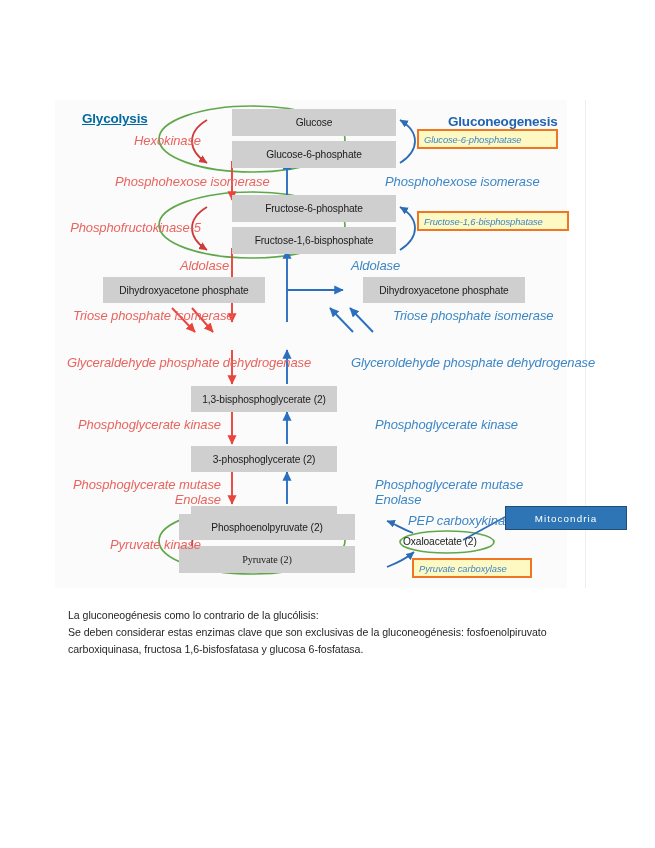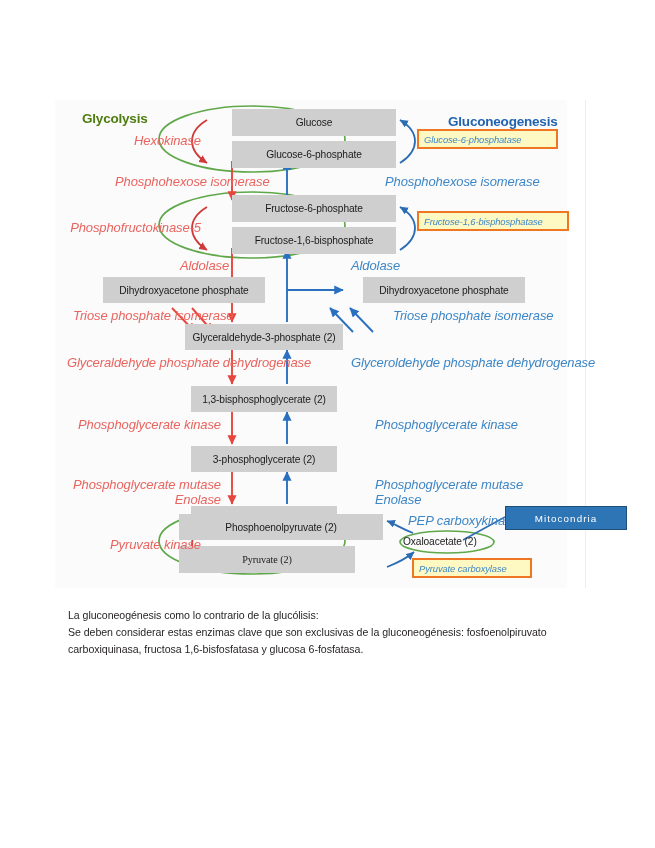--- a/index.html
+++ b/index.html
@@ -24,21 +24,21 @@
 
   
   .enz{position:absolute;font-style:italic;font-size:13px;white-space:nowrap;
        letter-spacing:-0.1px;}
   .enz.red{color:#e8645f;}
   .enz.blue{color:#3d86c6;}
   .enz.r{text-align:right;}
 
   
   .title{position:absolute;font-weight:bold;white-space:nowrap;}
-  #t-glyco{color:#4d7c0f;font-size:13.5px;left:27px;top:11px;letter-spacing:-0.2px;}
+  #t-glyco{color:#0369a1;font-size:13.5px;left:27px;top:11px;letter-spacing:-0.2px;text-decoration:underline;}
   #t-gluco{color:#1f63b0;font-size:13.5px;left:393px;top:14px;letter-spacing:-0.2px;}
 
   
   .obox{position:absolute;border:2.4px solid #ef7622;background:#fef9c3;
         display:flex;align-items:center;padding:0 5px;box-sizing:border-box;}
   .obox span{font-style:italic;font-size:9.4px;color:#3d86c6;white-space:nowrap;
              letter-spacing:-0.1px;}
 
   
   #mito{position:absolute;background:#2e75b6;border:1.4px solid #1f4e79;
@@ -135,29 +135,28 @@
     <div class="mbox" style="left:177px;top:41px;width:164px;height:27px;">Glucose-6-phosphate</div>
 
     <div class="mbox" style="left:177px;top:95px;width:164px;height:27px;">Fructose-6-phosphate</div>
 
     <div class="mbox" style="left:177px;top:127px;width:164px;height:27px;">Fructose-1,6-bisphosphate</div>
 
     <div class="mbox" style="left:48px;top:177px;width:162px;height:26px;">Dihydroxyacetone phosphate</div>
 
     <div class="mbox" style="left:308px;top:177px;width:162px;height:26px;">Dihydroxyacetone phosphate</div>
 
-    <div class="mbox" style="left:130px;top:224px;width:158px;height:26px;">Glyceraldehyde-3-phosphate (2)</div>
 
     <div class="mbox" style="left:136px;top:286px;width:146px;height:26px;">1,3-bisphosphoglycerate (2)</div>
 
     <div class="mbox" style="left:136px;top:346px;width:146px;height:26px;">3-phosphoglycerate (2)</div>
 
     <div class="mbox" style="left:136px;top:406px;width:146px;height:26px;">2-phosphoglycerate (2)</div>
 
-    <div class="mbox" style="left:124px;top:414px;width:204px;height:26px;">Phosphoenolpyruvate (2)</div>
+    <div class="mbox" style="left:124px;top:414px;width:176px;height:26px;">Phosphoenolpyruvate (2)</div>
 
     <div class="mbox" style="left:124px;top:446px;width:176px;height:27px;font-family:Liberation Serif, serif;">Pyruvate (2)</div>
 
     <div id="oxa" style="left:348px;top:436px;">Oxaloacetate (2)</div>
 
     <div class="enz red r" style="left:0px;top:33px;width:146px;">Hexokinase</div>
 
     <div class="enz red" style="left:60px;top:74px;">Phosphohexose isomerase</div>
 
     <div class="enz red r" style="left:0px;top:120px;width:146px;">Phosphofructokinase-5</div>

